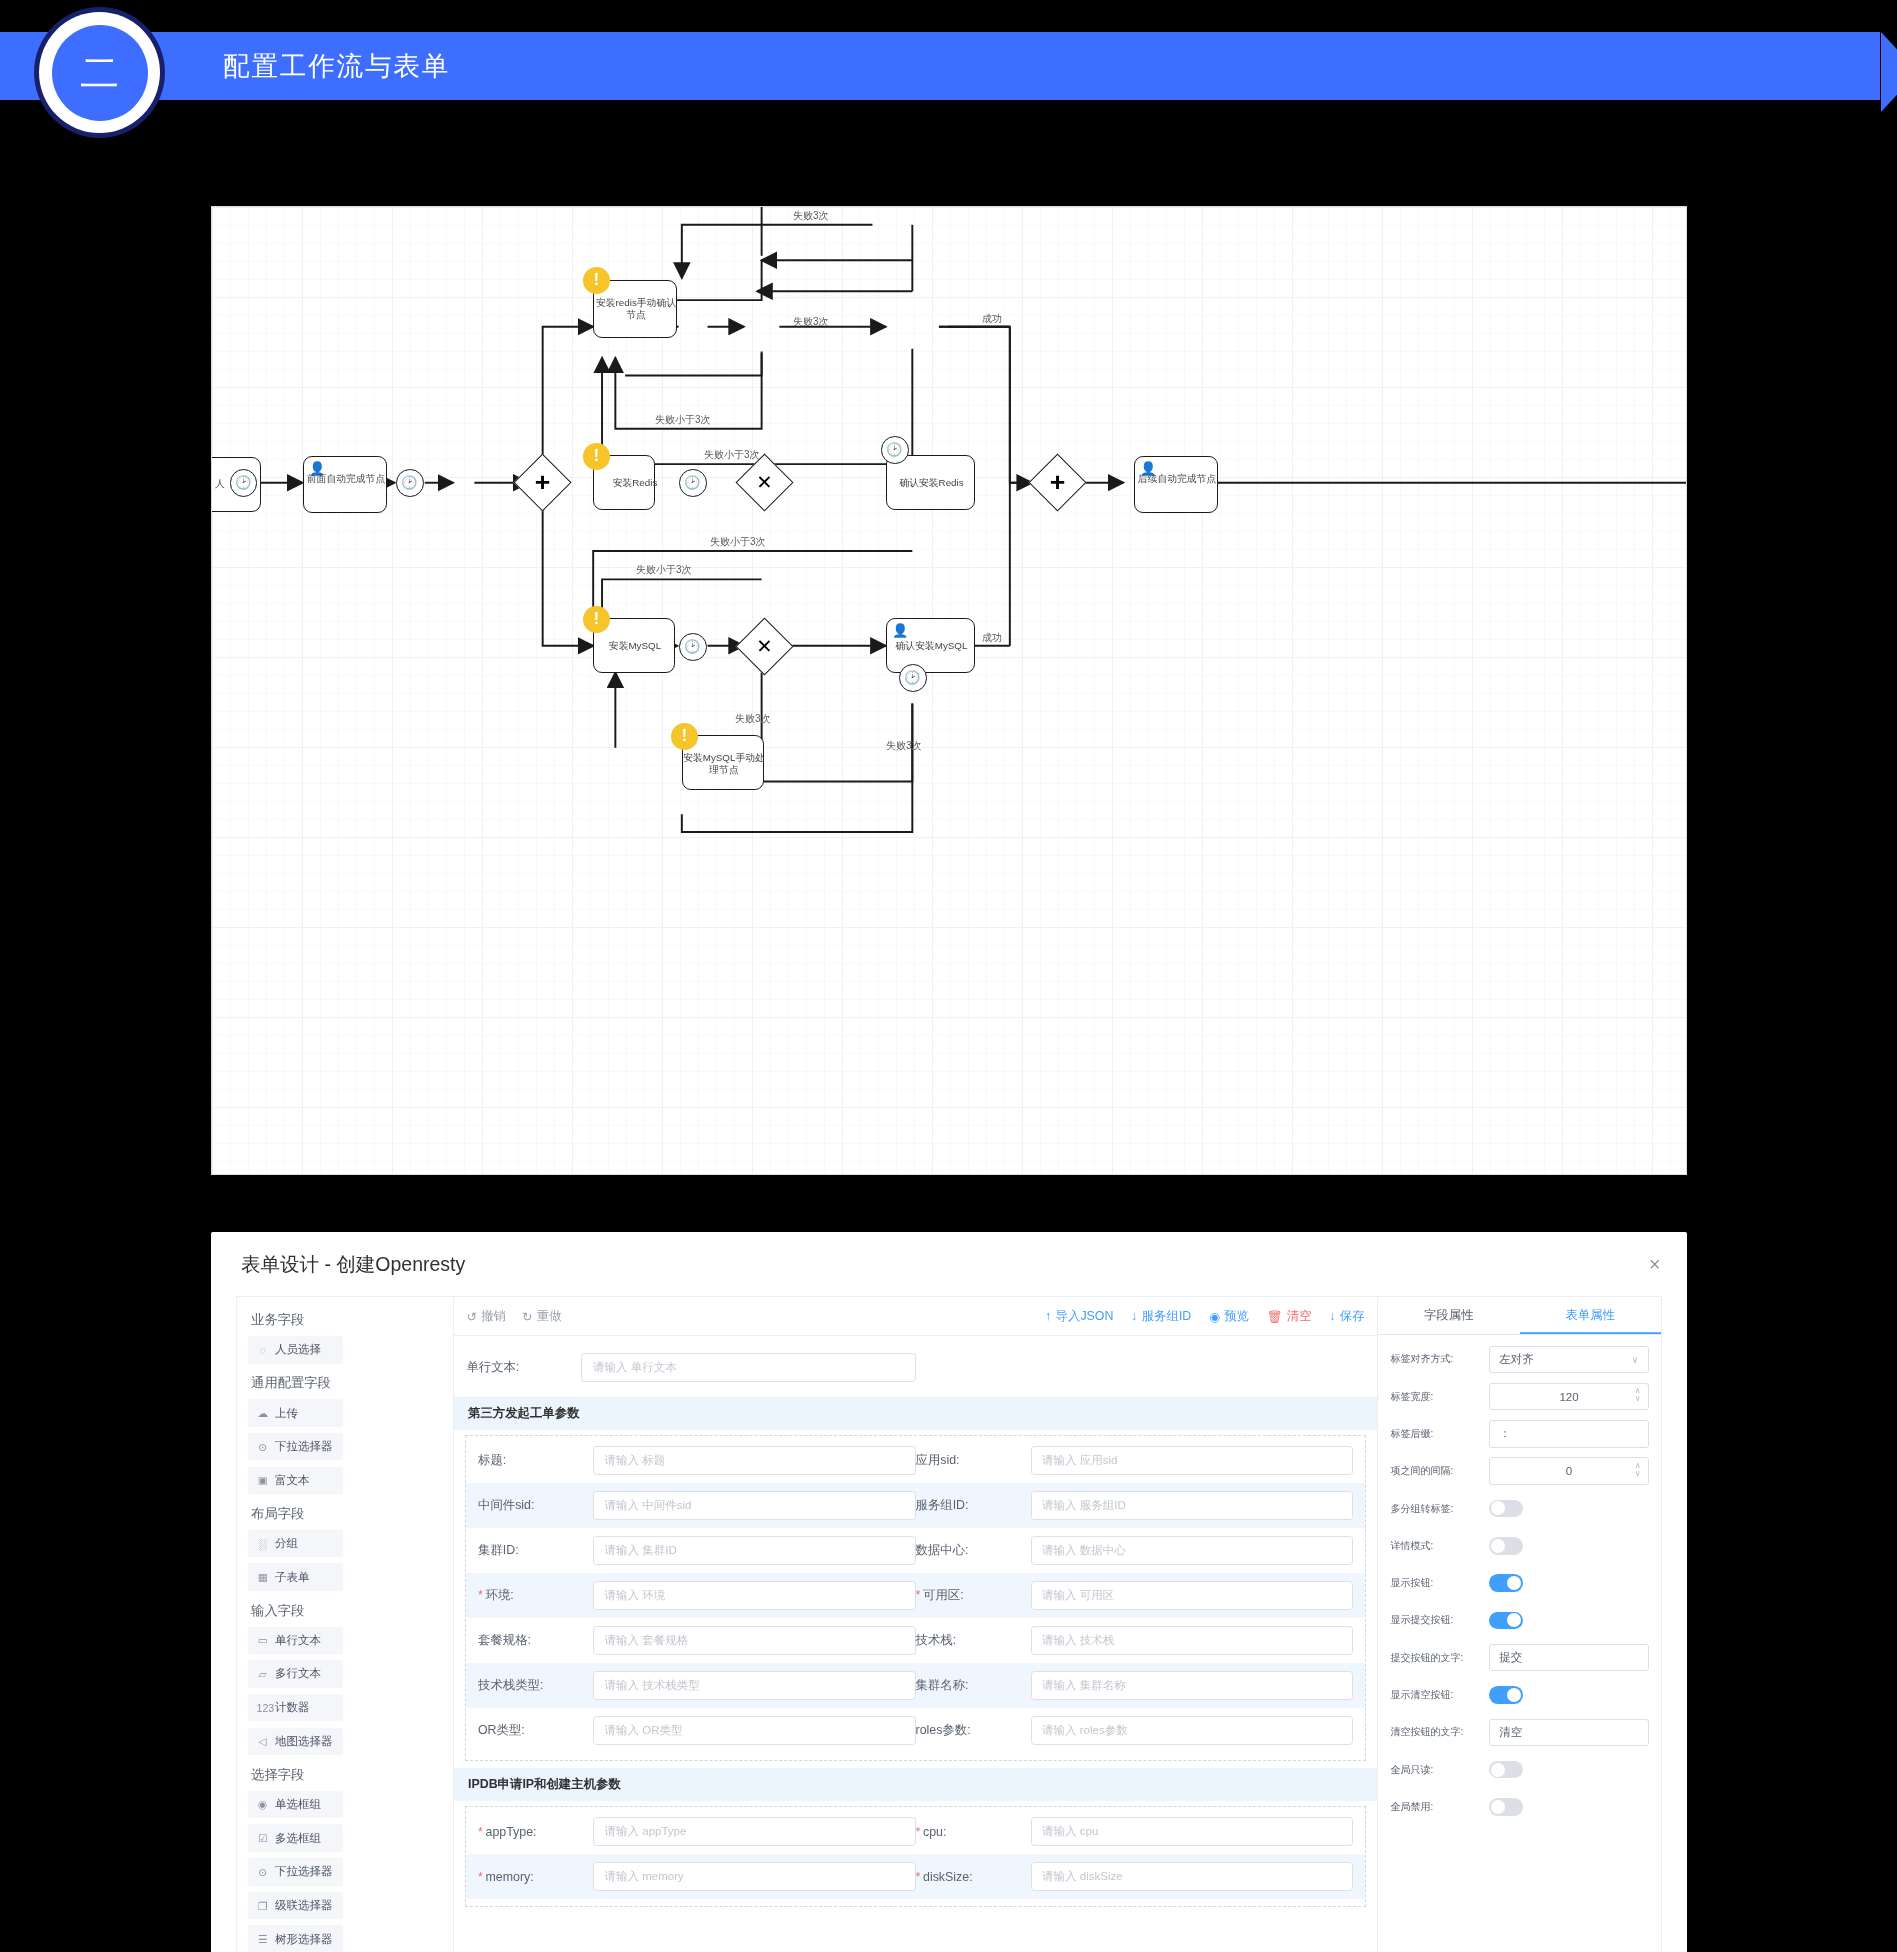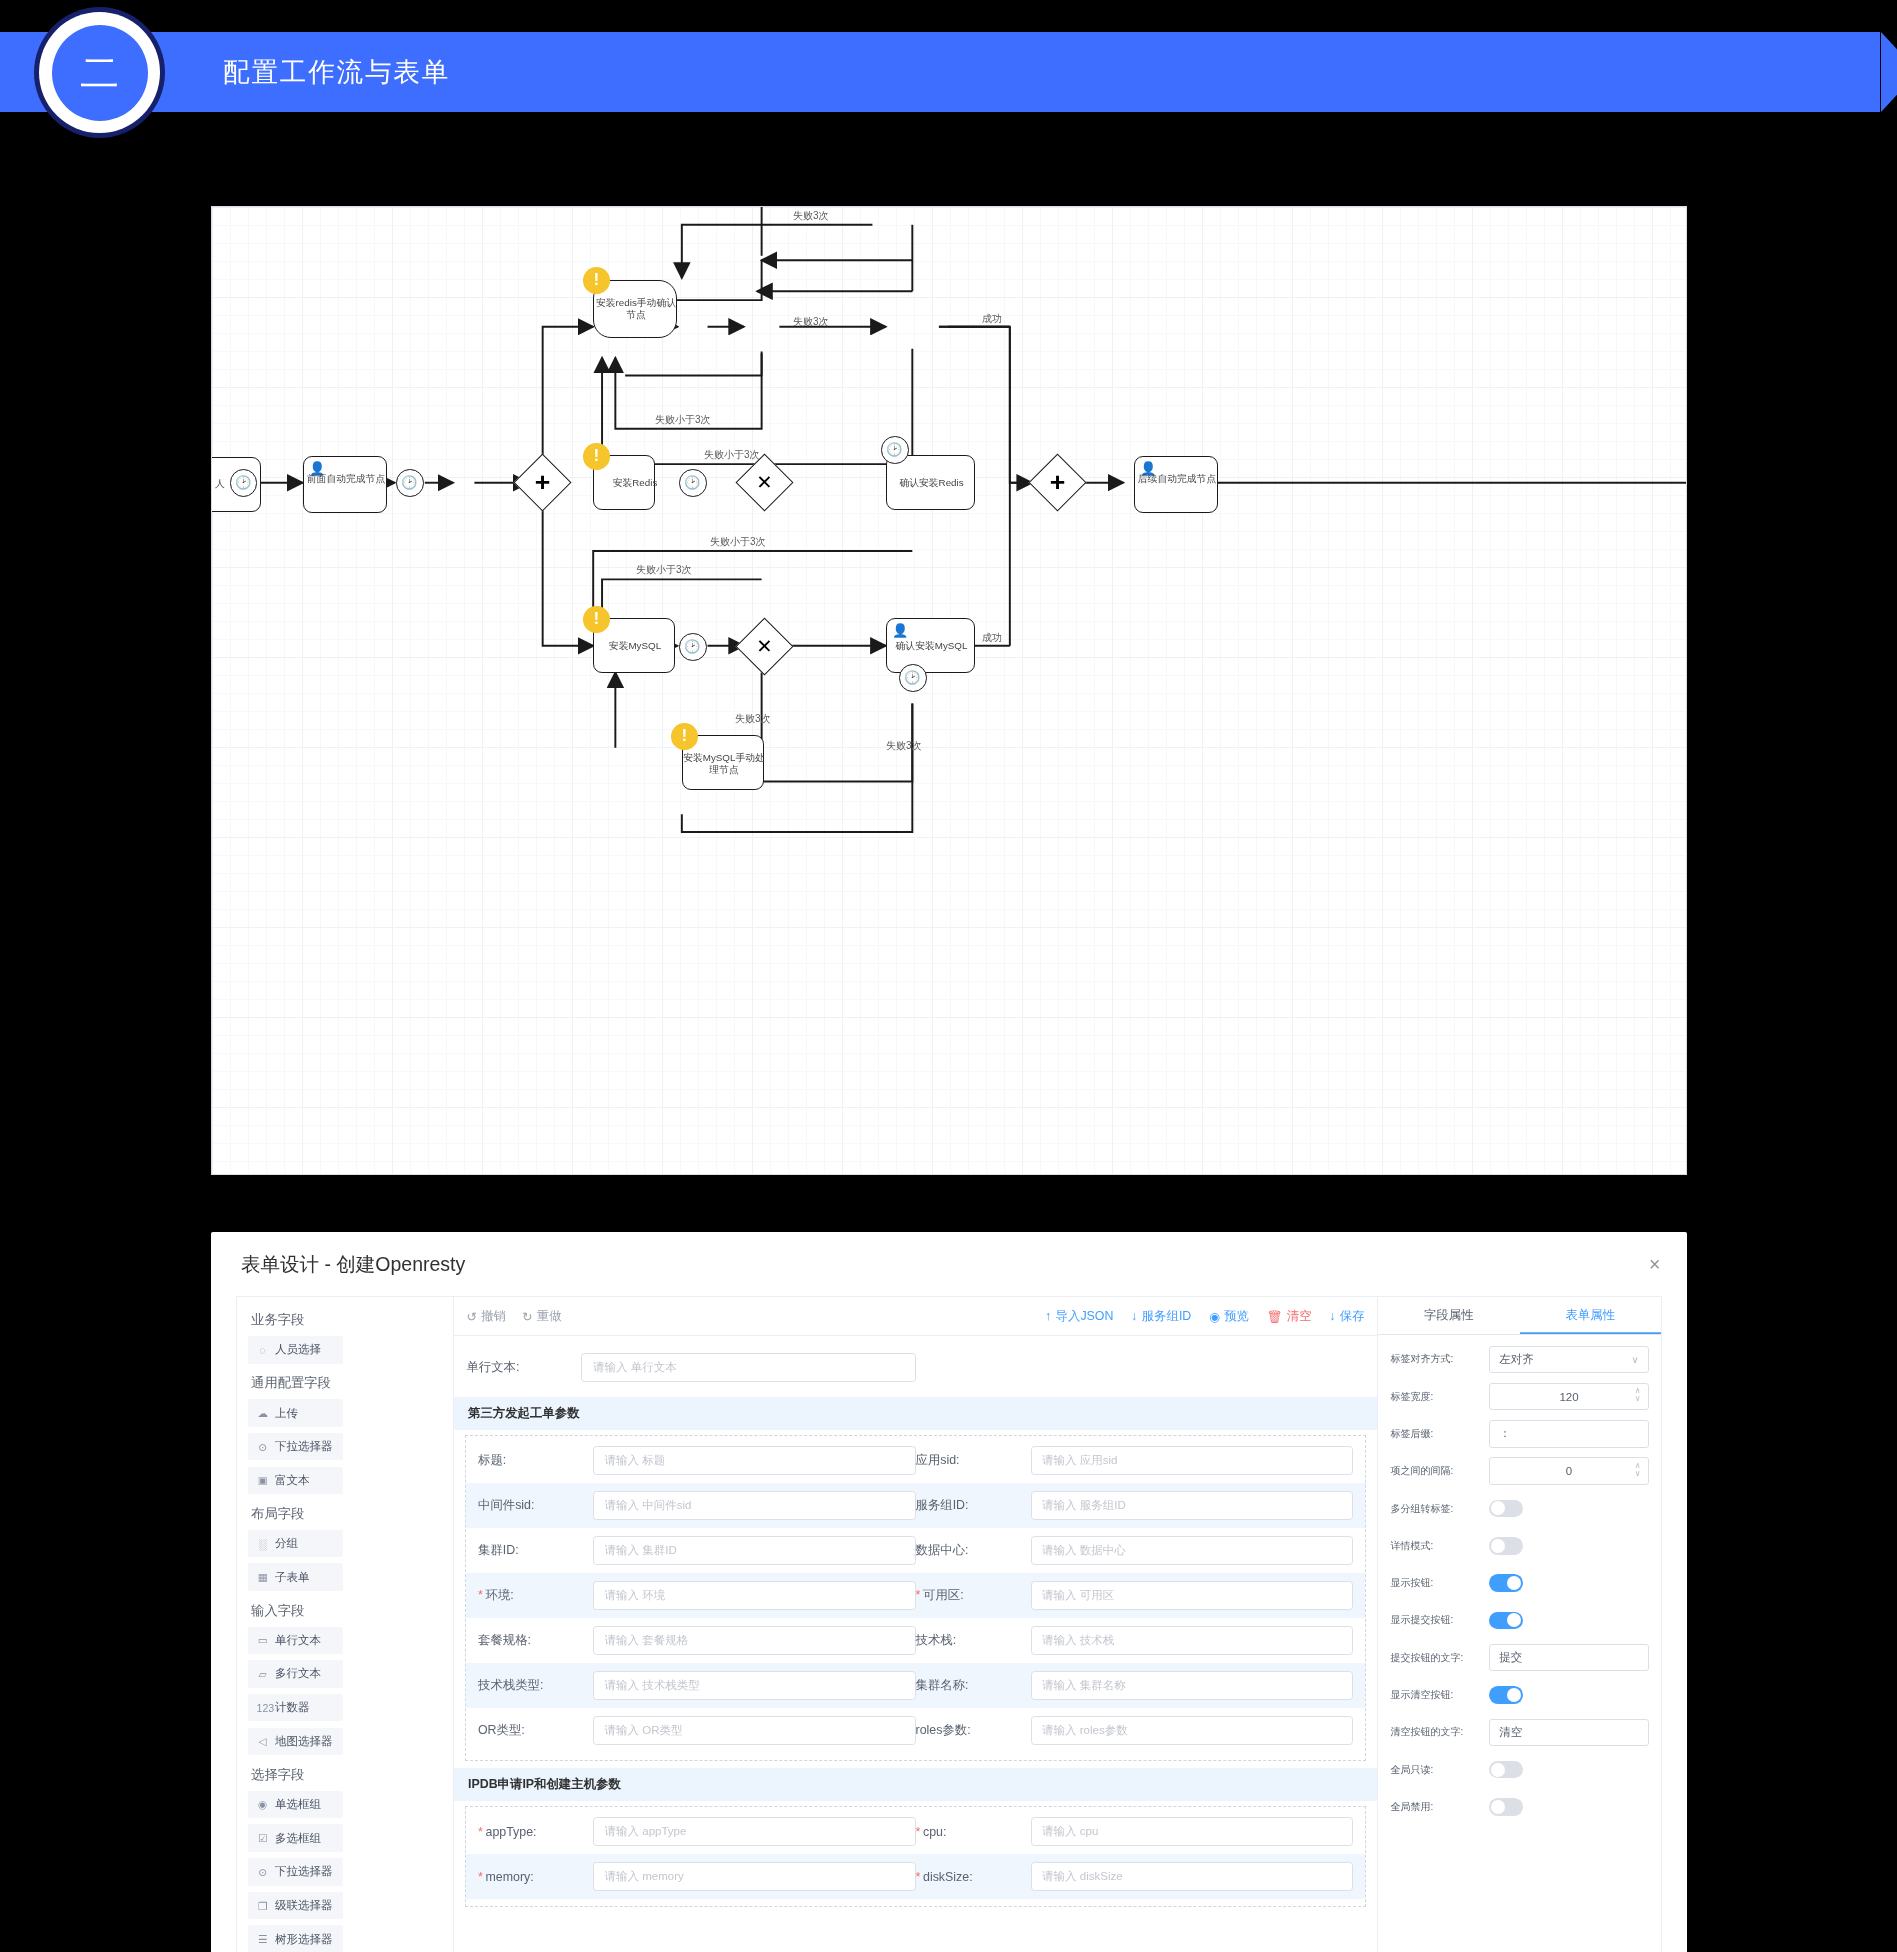--- a/index.html
+++ b/index.html
@@ -8,21 +8,21 @@
     width: 1897px; height: 1952px;
     background: #000000;
     font-family: "Liberation Sans", "DejaVu Sans", sans-serif;
     position: relative;
     overflow: hidden;
   }
 
   
   .banner {
     position: absolute; left: 0; top: 32px;
-    width: 1880px; height: 80px;
+    width: 1880px; height: 68px;
     background: #3d6eff;
     display: flex; align-items: center;
   }
   .banner-arrow {
     position: absolute; right: -0.9px; top: 0;
     width: 0; height: 0;
     border-top: 40px solid transparent;
     border-bottom: 40px solid transparent;
     border-left: 37px solid #3d6eff;
     transform: translateX(37px);
@@ -297,21 +297,21 @@
 
   <div style="position:absolute;left:-35px;top:250px;width:84px;height:55px;border:1.8px solid #1a1a1a;border-radius:8.9px;background:#fff;">
     <div class="bpmn-label" style="left:0;top:19.5px;width:84px;">人</div>
   </div>
 
   <div style="position:absolute;left:91px;top:249px;width:84px;height:57px;border:1.8px solid #1a1a1a;border-radius:8.9px;background:#fff;">
     <div style="position:absolute;left:5.3px;top:3.5px;font-size:13.3px;color:#9aa0aa;">👤</div>
     <div class="bpmn-label" style="left:0;top:16px;width:84px;">前面自动完成节点</div>
   </div>
 
-  <div style="position:absolute;left:381px;top:73px;width:84px;height:58px;border:1.8px solid #1a1a1a;border-radius:18px;background:#fff;">
+  <div style="position:absolute;left:381px;top:73px;width:84px;height:58px;border:1.8px solid #1a1a1a;border-radius:9px;background:#fff;">
     <div class="bpmn-label" style="left:0;top:16px;width:84px;">安装redis手动确认节点</div>
   </div>
   <div class="warn-badge" style="left:371px;top:60px;">!</div>
 
   <div style="position:absolute;left:381px;top:248px;width:62px;height:55px;border:1.8px solid #1a1a1a;border-radius:8.9px;background:#fff;">
     <div class="bpmn-label" style="left:0;top:21px;width:82px;">安装Redis</div>
   </div>
   <div class="warn-badge" style="left:371px;top:236px;">!</div>
 
   <div style="position:absolute;left:674px;top:248px;width:89px;height:55px;border:1.8px solid #1a1a1a;border-radius:8.9px;background:#fff;">

